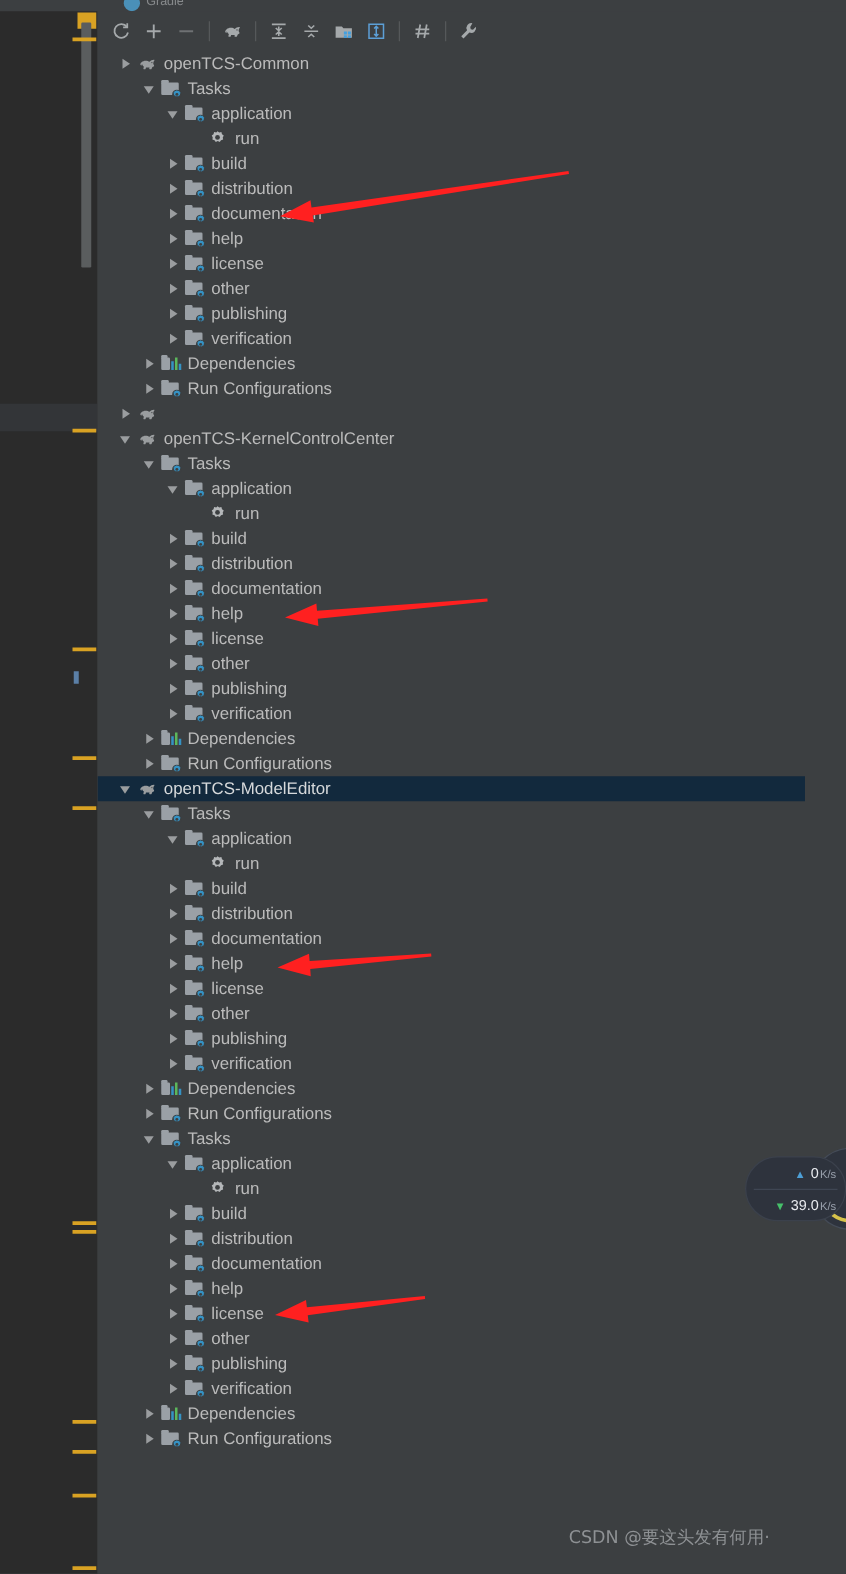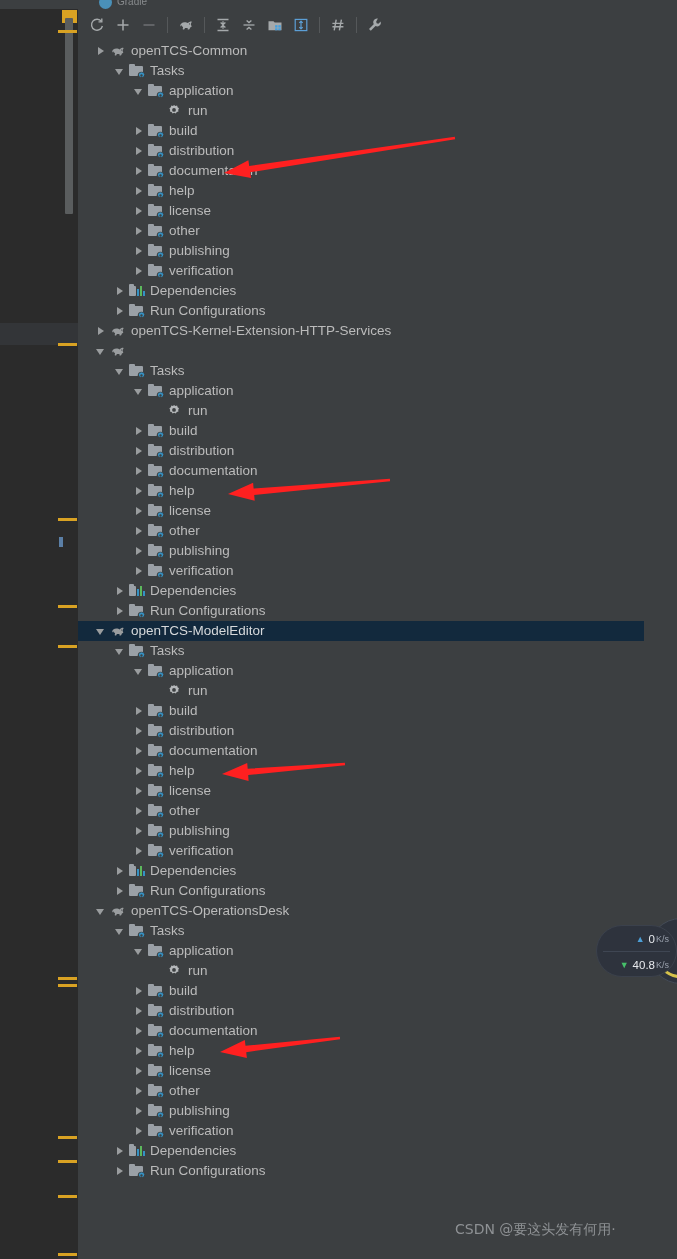--- a/index.html
+++ b/index.html
@@ -443,31 +443,31 @@
       </div>
       <div class="row">
         <span style="display:inline-block;width:18px;flex:0 0 18px"></span>
         <span class="twisty collapsed"></span>
         <span class="ico ico-eleph">
           <svg width="17" height="16" viewBox="0 0 17 16">
             <path d="M2 9.4c0-2.2 2-3.9 4.5-3.9 1.4 0 2.2.3 3.1.9.8-.9 2.1-1.6 3.5-1.6.4 0 .6.3.4.6-.5.7-.9 1.3-.9 2.1 0 .6.2 1 .5 1.4.3.5.2 1-.2 1.2l-1 .5-.6 1.3c-.1.3-.4.5-.7.5h-.8c-.3 0-.5-.3-.4-.6l.2-.8H6.8l-.3 1c-.1.3-.3.4-.6.4h-.8c-.3 0-.5-.3-.4-.6l.4-1.5c-.8-.5-1.3-1.2-1.5-2.1-.2.3-.3.7-.3 1 0 .3-.4.4-.5.1-.1-.3-.2-.6-.2-.9z" fill="#9a9d9f"></path>
             <circle cx="11.5" cy="7.0" r=".5" fill="#3c3f41"></circle>
           </svg>
         </span>
-        <span class="lbl">openTCS-Kernel-Extension-HTTP-Services</span>
       </div>
       <div class="row">
         <span style="display:inline-block;width:18px;flex:0 0 18px"></span>
         <span class="twisty expanded"></span>
         <span class="ico ico-eleph">
           <svg width="17" height="16" viewBox="0 0 17 16">
             <path d="M2 9.4c0-2.2 2-3.9 4.5-3.9 1.4 0 2.2.3 3.1.9.8-.9 2.1-1.6 3.5-1.6.4 0 .6.3.4.6-.5.7-.9 1.3-.9 2.1 0 .6.2 1 .5 1.4.3.5.2 1-.2 1.2l-1 .5-.6 1.3c-.1.3-.4.5-.7.5h-.8c-.3 0-.5-.3-.4-.6l.2-.8H6.8l-.3 1c-.1.3-.3.4-.6.4h-.8c-.3 0-.5-.3-.4-.6l.4-1.5c-.8-.5-1.3-1.2-1.5-2.1-.2.3-.3.7-.3 1 0 .3-.4.4-.5.1-.1-.3-.2-.6-.2-.9z" fill="#9a9d9f"></path>
             <circle cx="11.5" cy="7.0" r=".5" fill="#3c3f41"></circle>
           </svg>
         </span>
+        <span class="lbl">openTCS-KernelControlCenter</span>
       </div>
       <div class="row">
         <span style="display:inline-block;width:37px;flex:0 0 37px"></span>
         <span class="twisty expanded"></span>
         <span class="ico ico-folder">
           <span class="f-tab"></span>
           <span class="f-body"></span>
           <svg class="f-gear" viewBox="0 0 10 10">
             <circle cx="5" cy="5" r="4.2" fill="#3c3f41"></circle>
             <path d="M5 1.4 6 2l1.1-.2.3 1.1.9.7-.6 1 .2 1.1-1.1.3-.7.9-1-.5-1 .5-.7-.9-1.1-.3.2-1.1-.6-1 .9-.7.3-1.1L4 2z" fill="#3592c4"></path>
@@ -819,31 +819,20 @@
         <span class="ico ico-folder">
           <span class="f-tab"></span>
           <span class="f-body"></span>
           <svg class="f-gear" viewBox="0 0 10 10">
             <circle cx="5" cy="5" r="4.2" fill="#3c3f41"></circle>
             <path d="M5 1.4 6 2l1.1-.2.3 1.1.9.7-.6 1 .2 1.1-1.1.3-.7.9-1-.5-1 .5-.7-.9-1.1-.3.2-1.1-.6-1 .9-.7.3-1.1L4 2z" fill="#3592c4"></path>
             <circle cx="5" cy="5" r="1.3" fill="#3c3f41"></circle>
           </svg>
         </span>
         <span class="lbl">Run Configurations</span>
-      </div>
-      <div class="row">
-        <span style="display:inline-block;width:18px;flex:0 0 18px"></span>
-        <span class="twisty expanded"></span>
-        <span class="ico ico-eleph">
-          <svg width="17" height="16" viewBox="0 0 17 16">
-            <path d="M2 9.4c0-2.2 2-3.9 4.5-3.9 1.4 0 2.2.3 3.1.9.8-.9 2.1-1.6 3.5-1.6.4 0 .6.3.4.6-.5.7-.9 1.3-.9 2.1 0 .6.2 1 .5 1.4.3.5.2 1-.2 1.2l-1 .5-.6 1.3c-.1.3-.4.5-.7.5h-.8c-.3 0-.5-.3-.4-.6l.2-.8H6.8l-.3 1c-.1.3-.3.4-.6.4h-.8c-.3 0-.5-.3-.4-.6l.4-1.5c-.8-.5-1.3-1.2-1.5-2.1-.2.3-.3.7-.3 1 0 .3-.4.4-.5.1-.1-.3-.2-.6-.2-.9z" fill="#9a9d9f"></path>
-            <circle cx="11.5" cy="7.0" r=".5" fill="#3c3f41"></circle>
-          </svg>
-        </span>
-        <span class="lbl">openTCS-OperationsDesk</span>
       </div>
       <div class="row">
         <span style="display:inline-block;width:37px;flex:0 0 37px"></span>
         <span class="twisty expanded"></span>
         <span class="ico ico-folder">
           <span class="f-tab"></span>
           <span class="f-body"></span>
           <svg class="f-gear" viewBox="0 0 10 10">
             <circle cx="5" cy="5" r="4.2" fill="#3c3f41"></circle>
             <path d="M5 1.4 6 2l1.1-.2.3 1.1.9.7-.6 1 .2 1.1-1.1.3-.7.9-1-.5-1 .5-.7-.9-1.1-.3.2-1.1-.6-1 .9-.7.3-1.1L4 2z" fill="#3592c4"></path>
@@ -1034,18 +1023,18 @@
 
 <div id="netwidget">
   <div class="net-row">
     <span class="net-arrow" style="color:#4d9fd6">▲</span>
     <span class="net-val">0</span>
     <span class="net-unit">K/s</span>
   </div>
   <div class="net-div"></div>
   <div class="net-row">
     <span class="net-arrow" style="color:#46c06a">▼</span>
-    <span class="net-val">40.8</span>
+    <span class="net-val">39.0</span>
     <span class="net-unit">K/s</span>
   </div>
 </div>
 
 <div id="watermark">CSDN @要这头发有何用·</div>
 
 </body></html>

